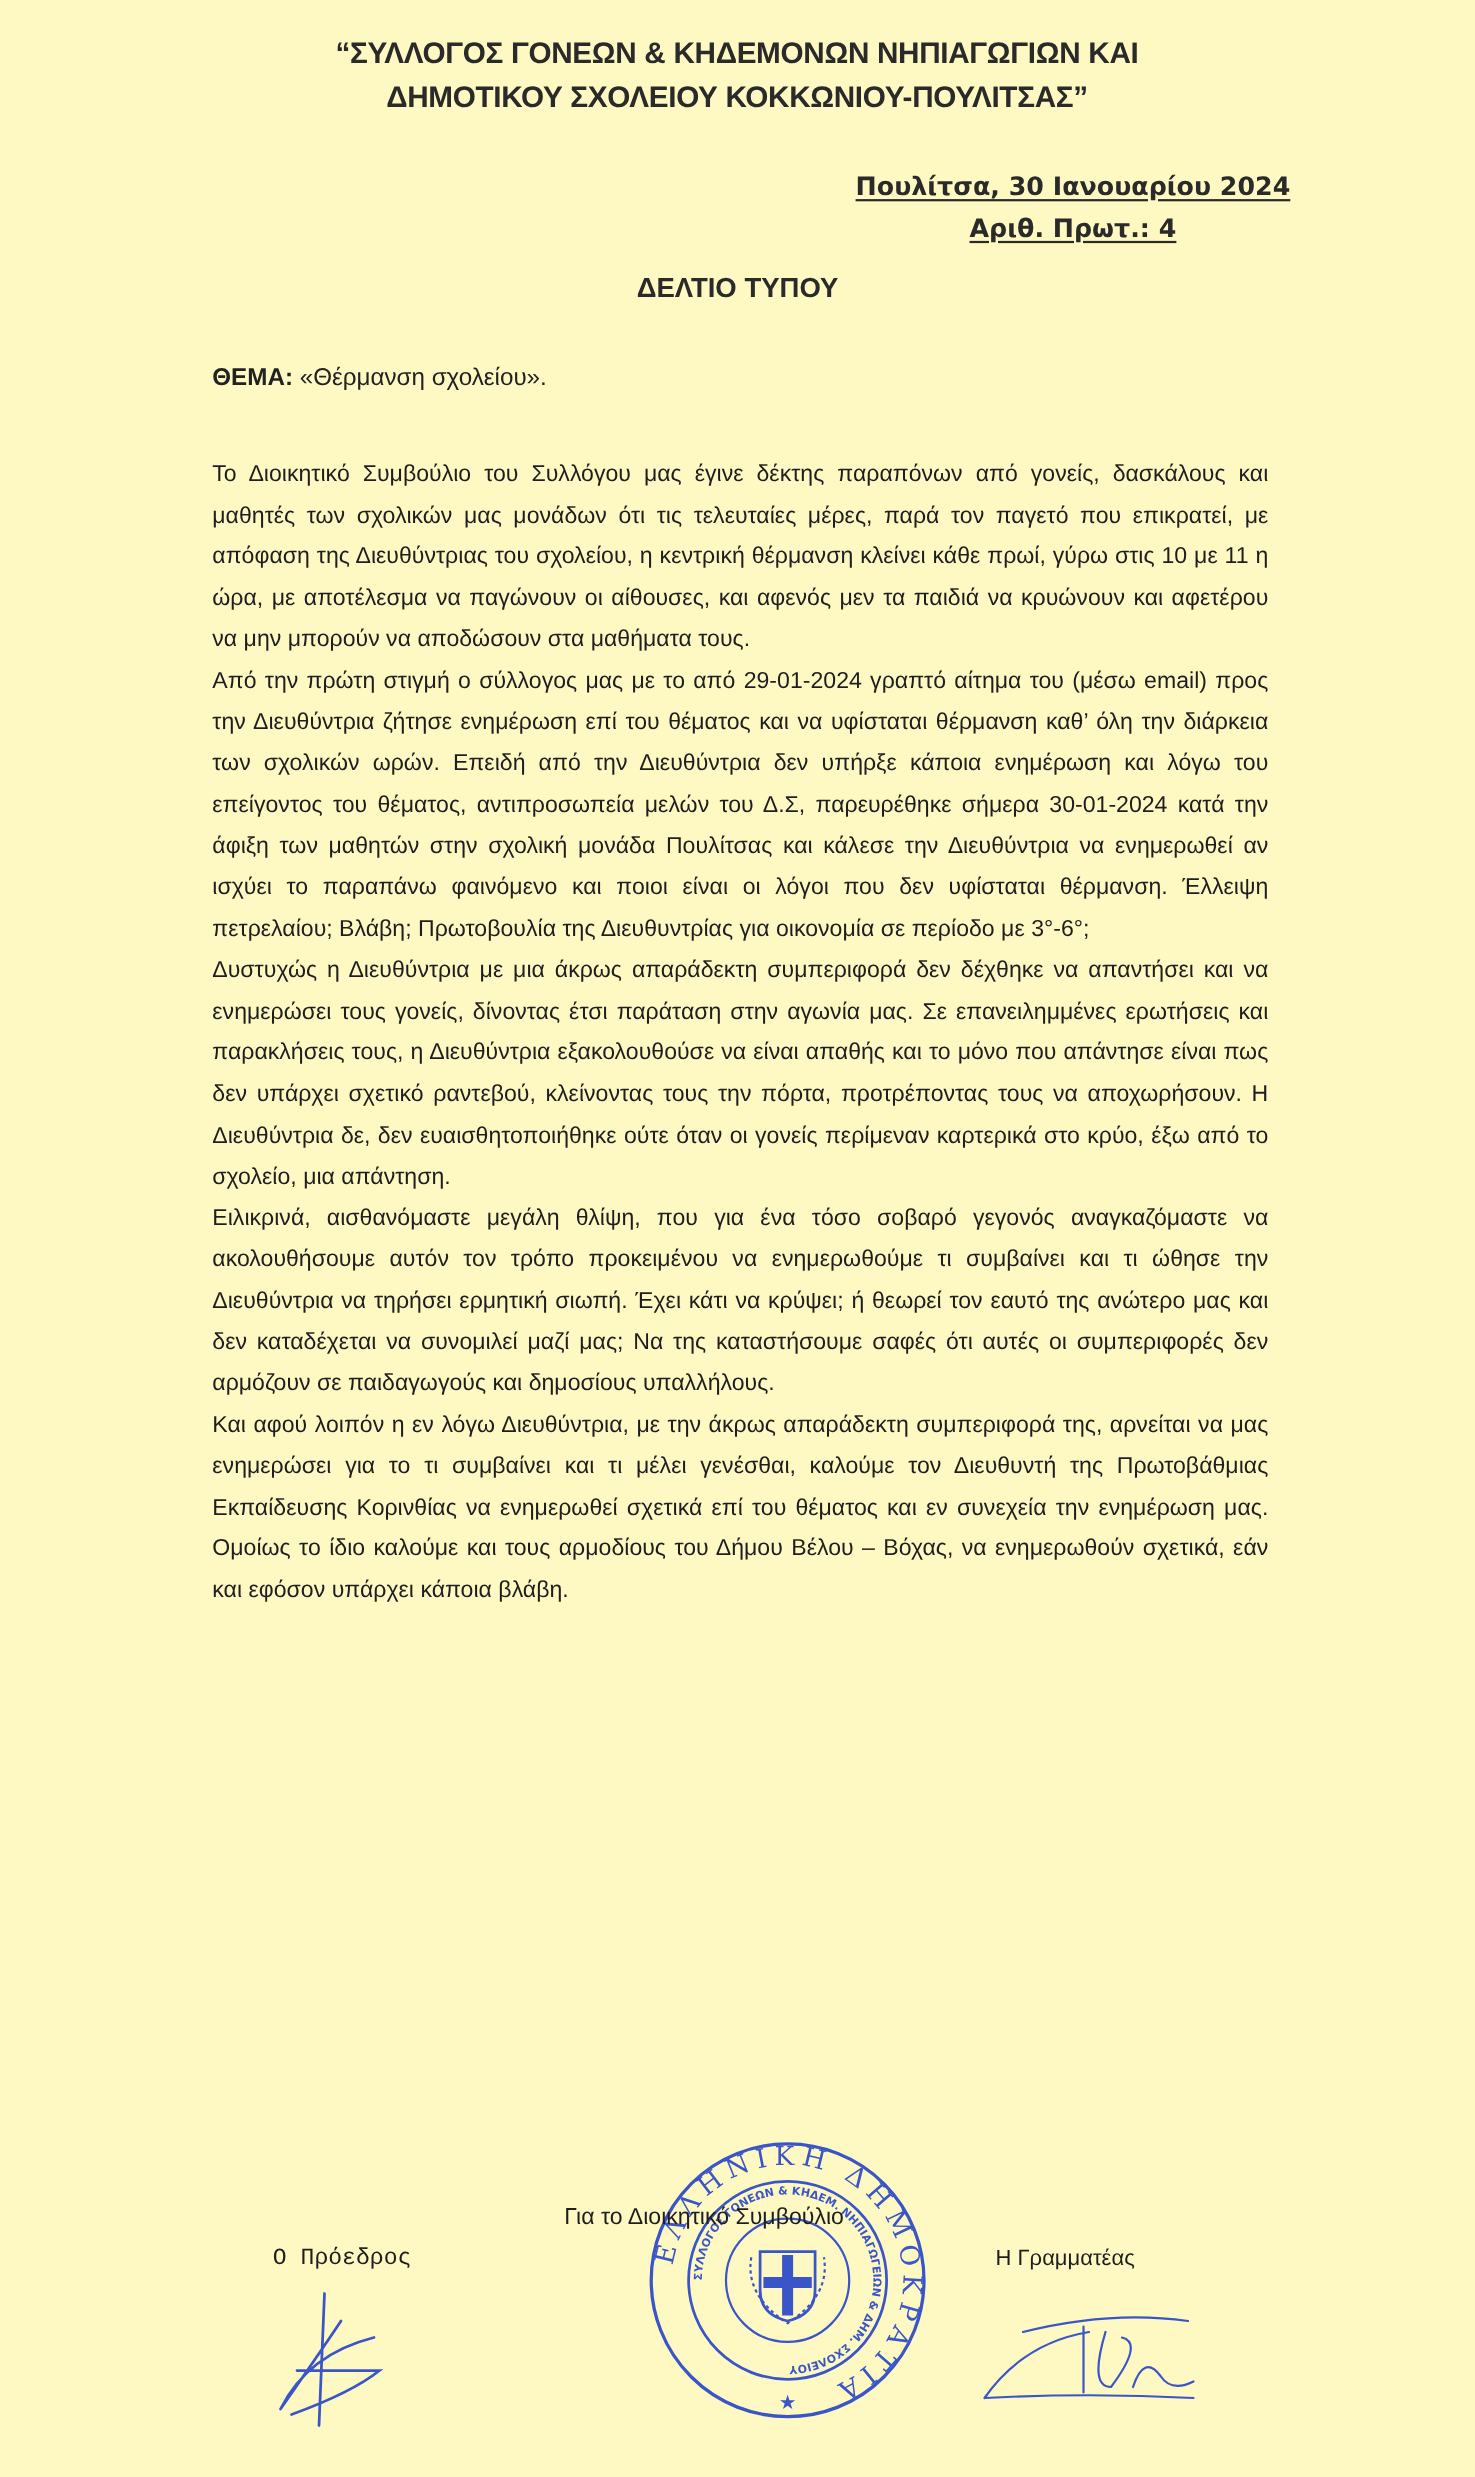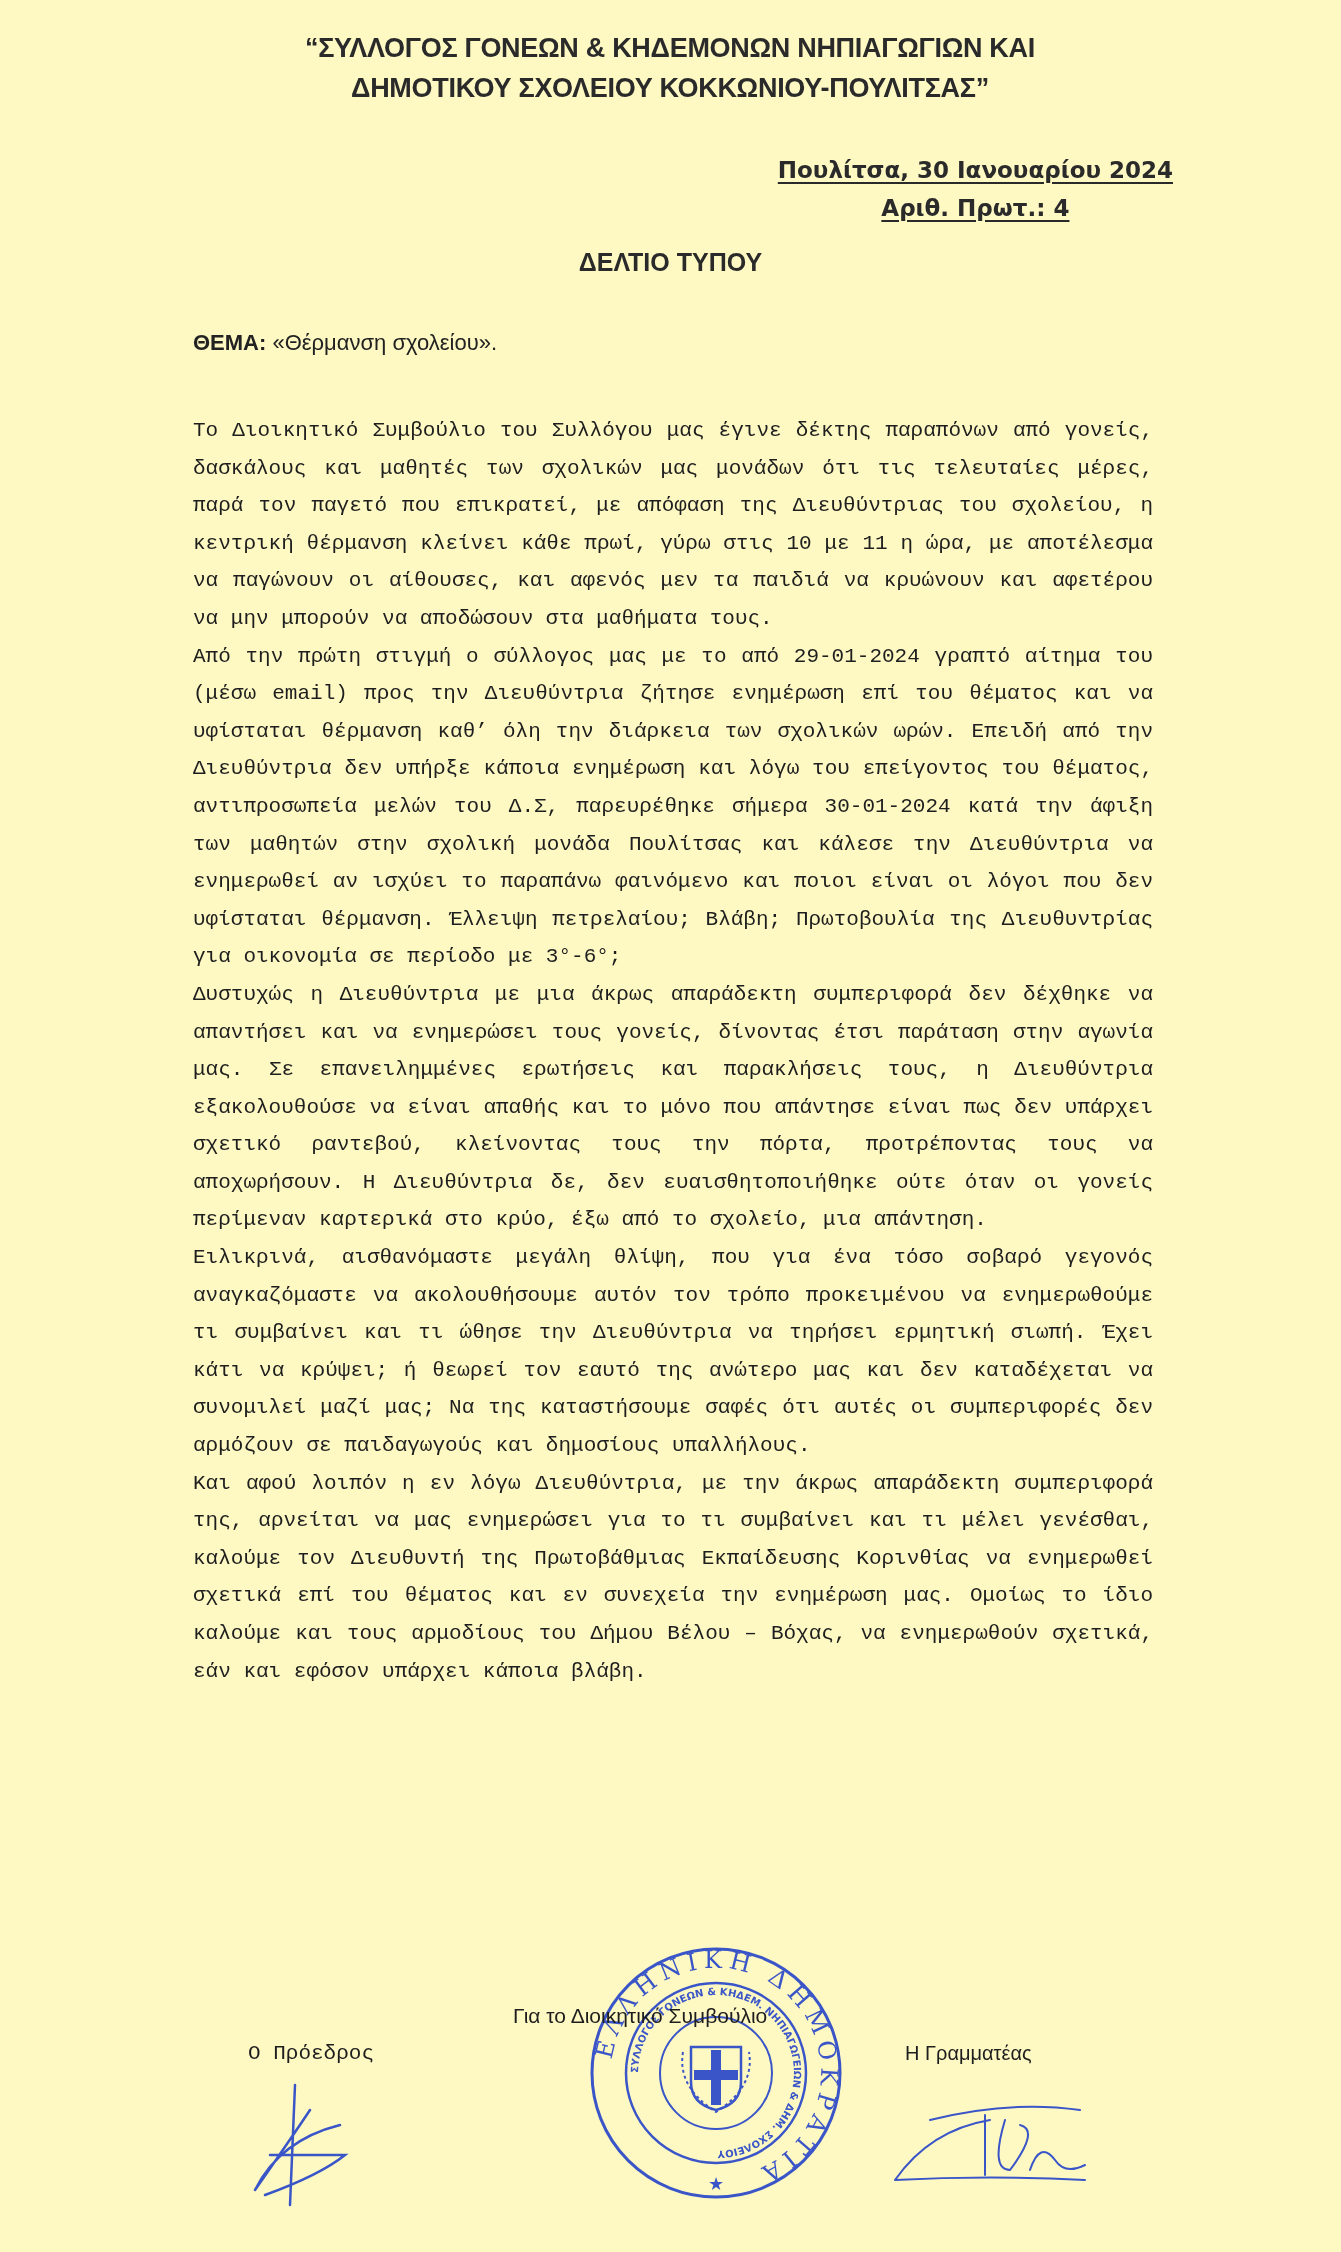--- a/index.html
+++ b/index.html
@@ -19,21 +19,21 @@
     position: absolute; left: 0; width: 1341px; top: 248px; text-align: center;
     font-family: "Liberation Sans", sans-serif; font-weight: bold; font-size: 25px; color: #2a2a2a;
   }
   .subject {
     position: absolute; left: 193px; top: 330px;
     font-family: "Liberation Sans", sans-serif; font-size: 22px; color: #222;
   }
   .subject b { font-weight: bold; }
   .body-text {
     position: absolute; left: 193px; top: 412px; width: 960px;
-    font-family: Liberation Mono, monospace; font-size: 21px; line-height: 37.6px;
+    font-family: Liberation Sans, sans-serif; font-size: 21px; line-height: 37.6px;
     text-align: justify; color: #1e1e1e;
   }
   .body-text p { margin: 0; }
   .sig-area { position: absolute; left: 0; top: 1920px; width: 1341px; height: 330px; }
   .for-board {
     position: absolute; left: 513px; top: 84px;
     font-family: "Liberation Sans", sans-serif; font-size: 21px; color: #1e1e1e; z-index: 3;
   }
   .president-label {
     position: absolute; left: 248px; top: 122px;

